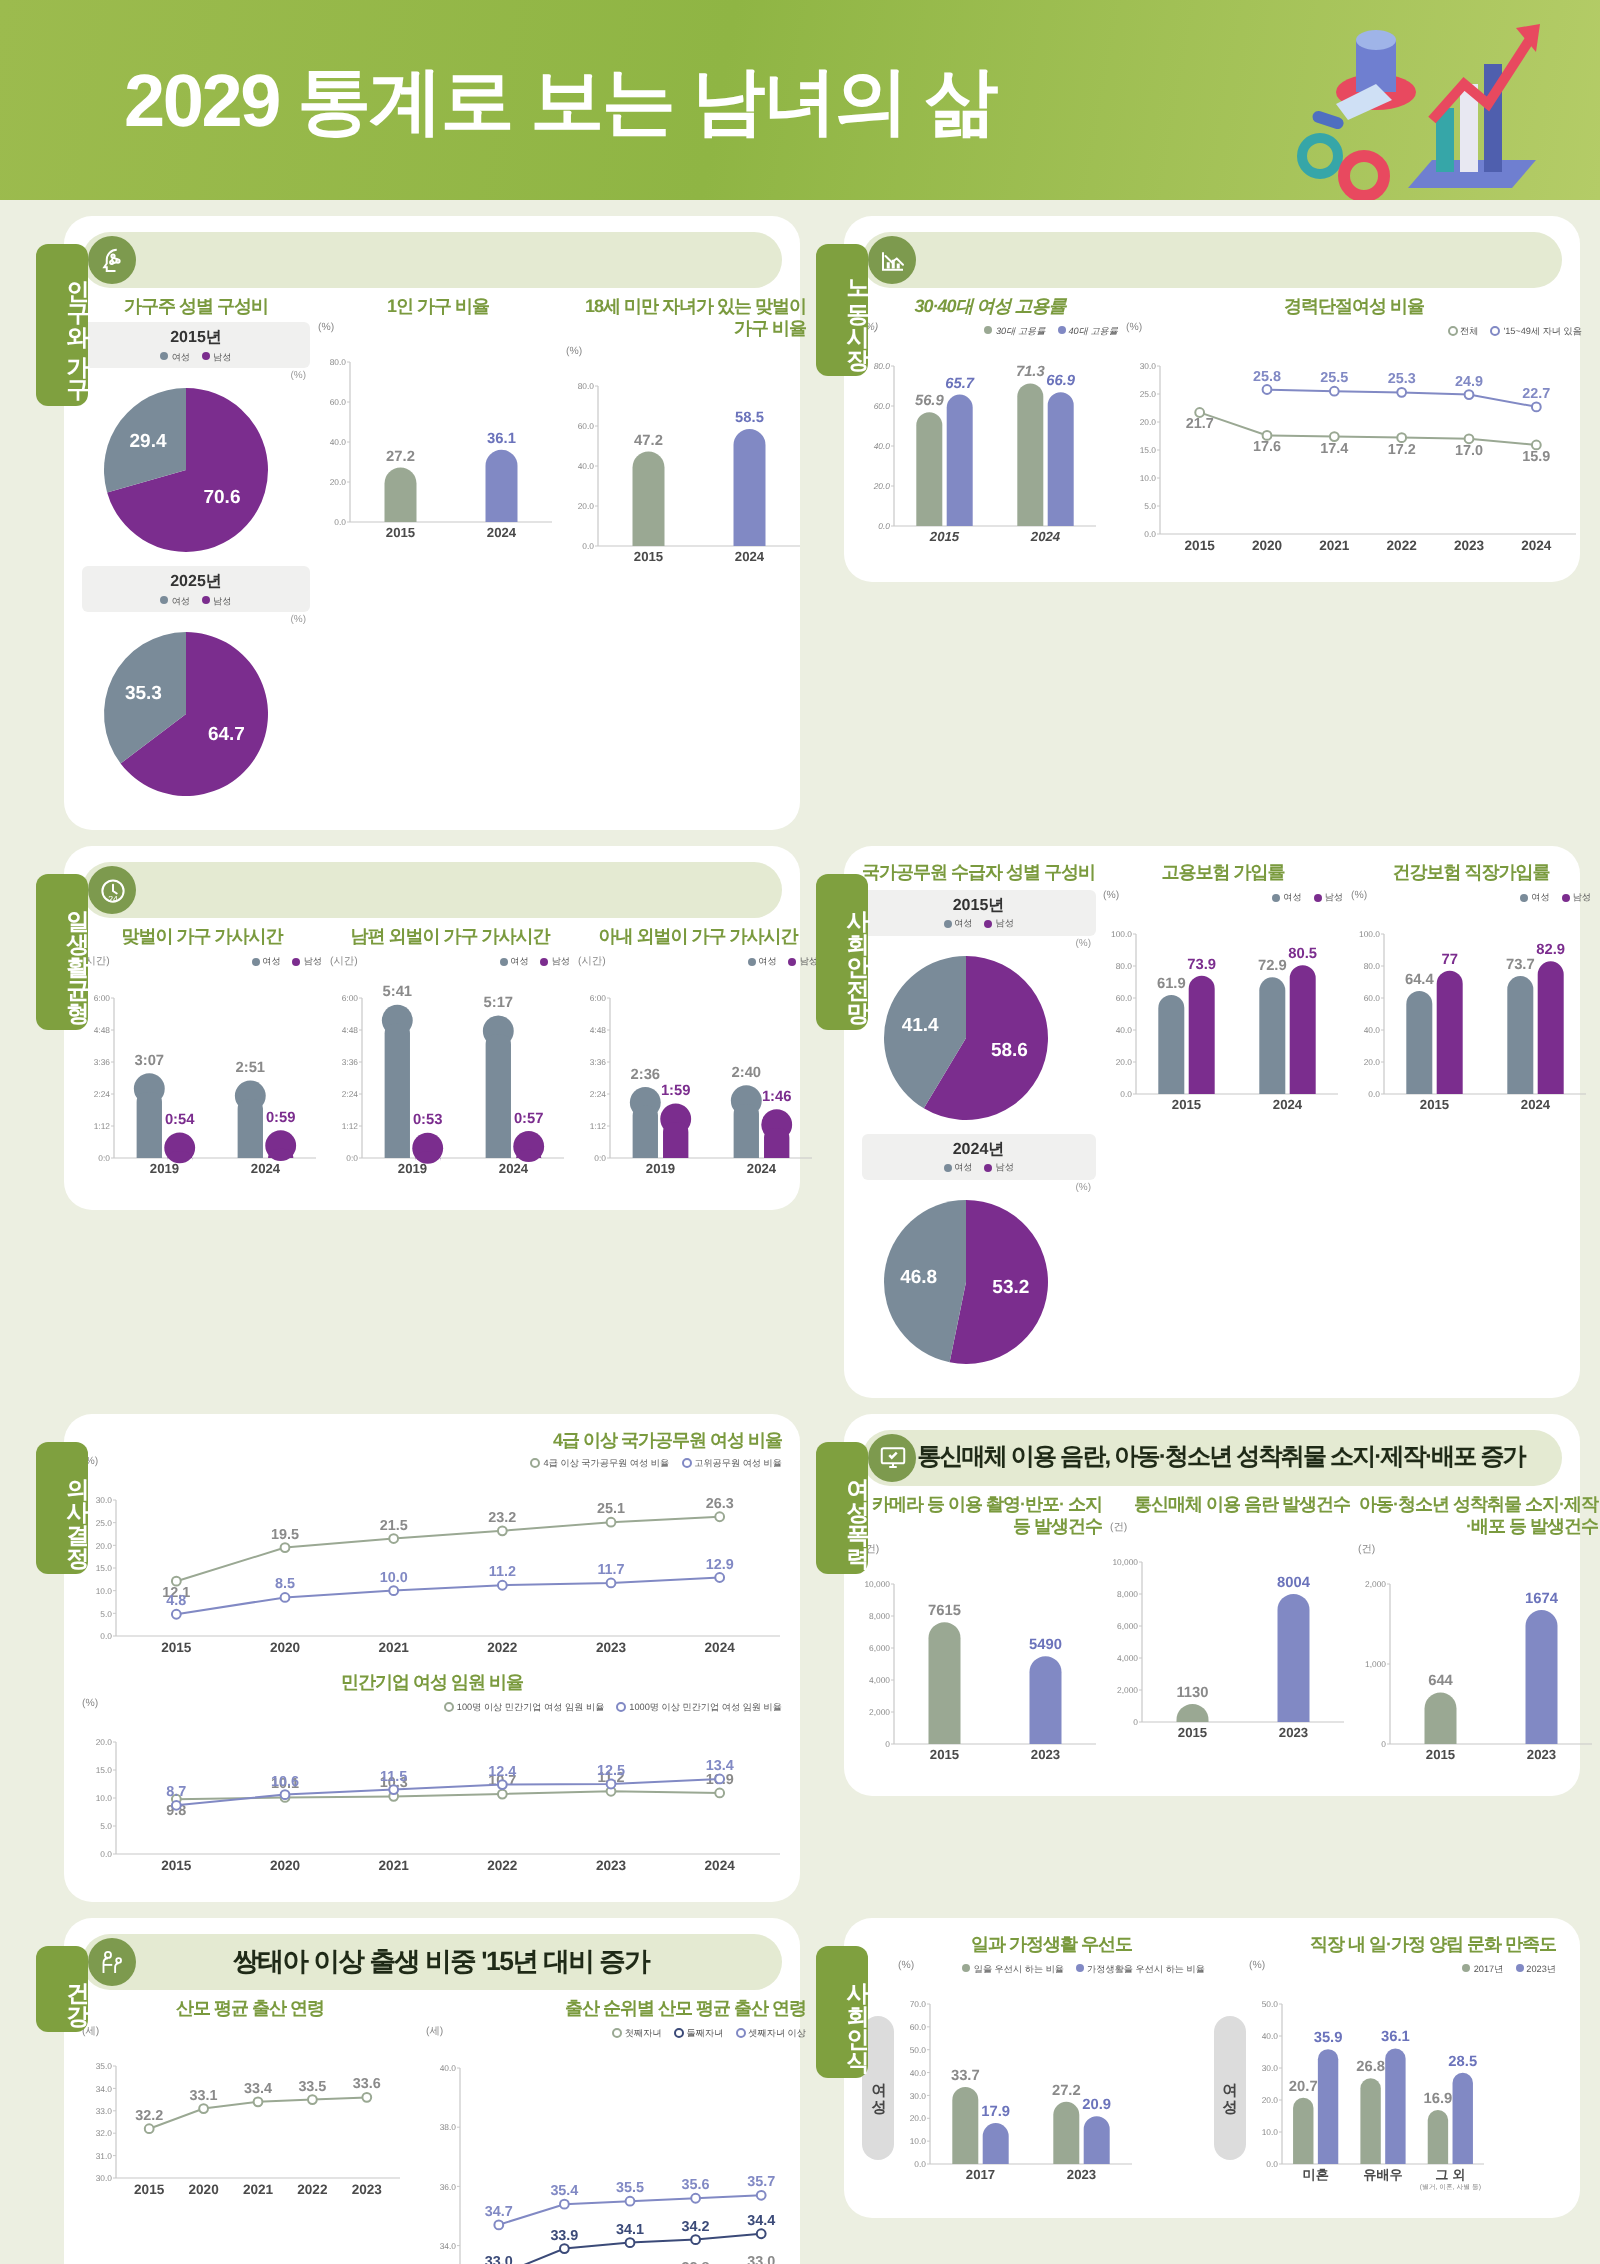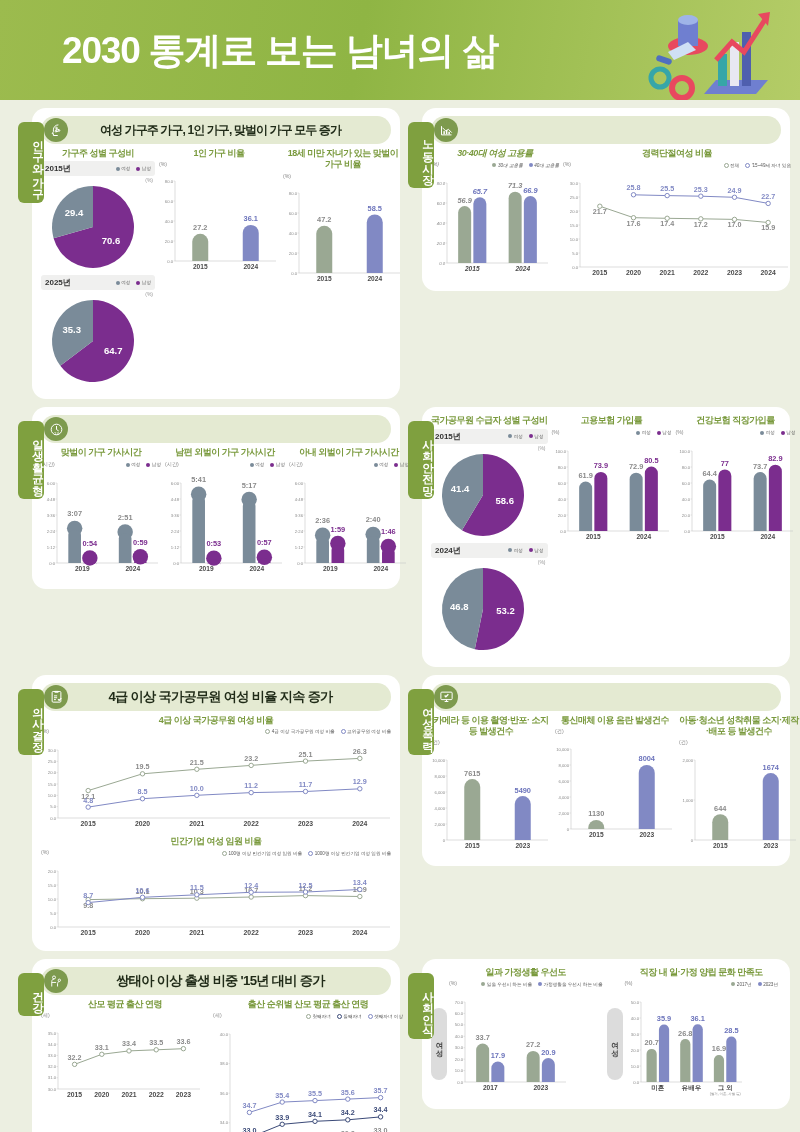--- a/index.html
+++ b/index.html
@@ -98,58 +98,58 @@
   .charts-row { display: flex; gap: 4px; }
   .chart-block { flex: 1; position: relative; }
   .chart-title {
     text-align: center;
     font-size: 9px; font-weight: 700; color: #7a9a3e;
     letter-spacing: -0.5px;
     line-height: 1.25;
     margin-bottom: 2px;
     white-space: nowrap;
   }
-  .chart-title.wrap { white-space: normal; }
+  .chart-title.wrap { white-space: normal; text-align: right; }
 
   .unit { font-size: 5.2px; color: #888; }
 
   .legend {
     display: flex; gap: 6px; justify-content: flex-end;
     font-size: 4.6px; color: #555;
     align-items: center; height: 8px;
   }
   .legend .li { display: flex; align-items: center; gap: 1.5px; white-space: nowrap; }
   .dot { width: 4px; height: 4px; border-radius: 50%; display: inline-block; }
   .ring { width: 5px; height: 5px; border-radius: 50%; border: 1px solid #888; background: #fff; display:inline-block;}
 
   svg { display: block; }
   text { font-family: "Liberation Sans", "DejaVu Sans", sans-serif; }
 
   
   .pie-head {
     display: flex; align-items: center; justify-content: space-between;
     background: #f0f0ef; border-radius: 3px;
-    padding: 2px 4px; margin-bottom: 2px;
+    padding: 2px 4px; margin-bottom: 2px; flex-direction: column;
   }
   .pie-year { font-size: 8px; font-weight: 700; color: #333; }
 
   .gender-tab {
     width: 16px; border-radius: 8px;
     display: flex; align-items: center; justify-content: center;
     font-size: 7.5px; font-weight: 700;
     writing-mode: vertical-rl; letter-spacing: 1px;
     padding: 6px 0;
   }
   .gender-tab.f { background: #dcdcdc; color: #444; }
 </style>
 </head>
 <body>
 
 <div class="header">
-  <div class="header-title">2030 통계로 보는 남녀의 삶</div>
+  <div class="header-title">2029 통계로 보는 남녀의 삶</div>
   <div class="header-art">
     <svg width="150" height="98" viewBox="0 0 150 98">
       <ellipse cx="62" cy="44" rx="20" ry="9" fill="#e8495f"></ellipse>
       <rect x="52" y="18" width="20" height="26" fill="#6f7fd0"></rect>
       <ellipse cx="62" cy="18" rx="10" ry="5" fill="#9fb4e8"></ellipse>
       <path d="M42 50 L62 40 L70 48 L48 58 Z" fill="#cfe0f5"></path>
       <rect x="30" y="55" width="16" height="6" rx="3" fill="#4f6fc0" transform="rotate(18 38 58)"></rect>
       <circle cx="34" cy="76" r="9" fill="none" stroke="#36a6a8" stroke-width="5"></circle>
       <circle cx="56" cy="86" r="10" fill="none" stroke="#e8495f" stroke-width="6"></circle>
       <path d="M78 92 L130 92 L142 78 L90 78 Z" fill="#6f7fd0"></path>
@@ -169,21 +169,20 @@
         <div class="panel-head">
           <div class="head-badge">
             <svg width="15" height="15" viewBox="0 0 24 24" fill="none" stroke="#fff" stroke-width="1.6">
               <path d="M15 3a8 8 0 00-8 8v3l-2 3h2v3h7"></path>
               <circle cx="12" cy="8" r="1.3"></circle>
               <circle cx="16" cy="12" r="1.3"></circle>
               <circle cx="11" cy="13" r="1.3"></circle>
               <path d="M12 9.3l4 1.5M12 9.3l-1 2.5M11 14l4-1"></path>
             </svg>
           </div>
-          <div class="head-title sm">여성 가구주 가구, 1인 가구, 맞벌이 가구 모두 증가</div>
         </div>
         <div class="charts-row">
           <div class="chart-block" style="flex: 0 0 114px;">
             <div class="chart-title">가구주 성별 구성비</div>
             <div class="pie-head">
         <span class="pie-year">2015년</span>
         <span class="legend">
           <span class="li">
                   <span class="dot" style="background:#7a8b99"></span>
                   <span>여성</span>
@@ -683,31 +682,20 @@
               <text x="99.35" y="24.180000000000007" font-size="7.4" font-weight="bold" fill="#7b2d8e" text-anchor="middle">82.9</text>
               <text x="91.75" y="101.5" font-size="6.6" font-weight="bold" fill="#4a4a4a" text-anchor="middle">2024</text>
             </svg>
           </div>
         </div>
       </div>
     </div>
     <div class="panel-wrap">
       <div class="side-tab left">의사결정</div>
       <div class="panel">
-        <div class="panel-head">
-          <div class="head-badge">
-            <svg width="15" height="15" viewBox="0 0 24 24" fill="none" stroke="#fff" stroke-width="1.6">
-              <rect x="5" y="4" width="14" height="17" rx="1.6"></rect>
-              <path d="M9 3h6v3H9z" fill="#fff" stroke="none"></path>
-              <path d="M8 11h5M8 14h5M8 17h3"></path>
-              <path d="M14.5 16.5l1.8 1.8 3.4-3.6" stroke-width="2"></path>
-            </svg>
-          </div>
-          <div class="head-title">4급 이상 국가공무원 여성 비율 지속 증가</div>
-        </div>
         <div class="charts-row" style="flex-direction: column;">
           <div class="chart-block">
             <div class="chart-title wrap">4급 이상 국가공무원 여성 비율</div>
             <div style="display:flex;justify-content:space-between;align-items:flex-start">
               <span class="unit">(%)</span>
               <div class="legend">
                 <span class="li">
                   <span class="ring" style="border-color:#9aa893"></span>
                   <span>4급 이상 국가공무원 여성 비율</span>
                 </span>
@@ -837,20 +825,21 @@
       <div class="side-tab left">여성폭력</div>
       <div class="panel">
         <div class="panel-head">
           <div class="head-badge">
             <svg width="15" height="15" viewBox="0 0 24 24" fill="none" stroke="#fff" stroke-width="1.6">
               <rect x="3" y="5" width="18" height="12" rx="1.5"></rect>
               <path d="M9 20h6M12 17v3"></path>
               <path d="M9 10.5l2 2 4-4" stroke-width="2"></path>
             </svg>
           </div>
+          <div class="head-title sm">통신매체 이용 음란, 아동·청소년 성착취물 소지·제작·배포 증가</div>
         </div>
         <div class="charts-row">
           <div class="chart-block">
             <div class="chart-title wrap">카메라 등 이용 촬영·반포· 소지 등 발생건수</div>
             <div style="display:flex;justify-content:space-between;align-items:flex-start">
               <span class="unit">(건)</span>
             </div>
             <svg width="120" height="110" viewBox="0 0 120 110">
               <text x="14" y="95.6" font-size="4.2" fill="#8a8a8a" text-anchor="end">0</text>
               <line x1="14.5" y1="94" x2="16" y2="94" stroke="#c8c8c8" stroke-width="0.5"></line>

